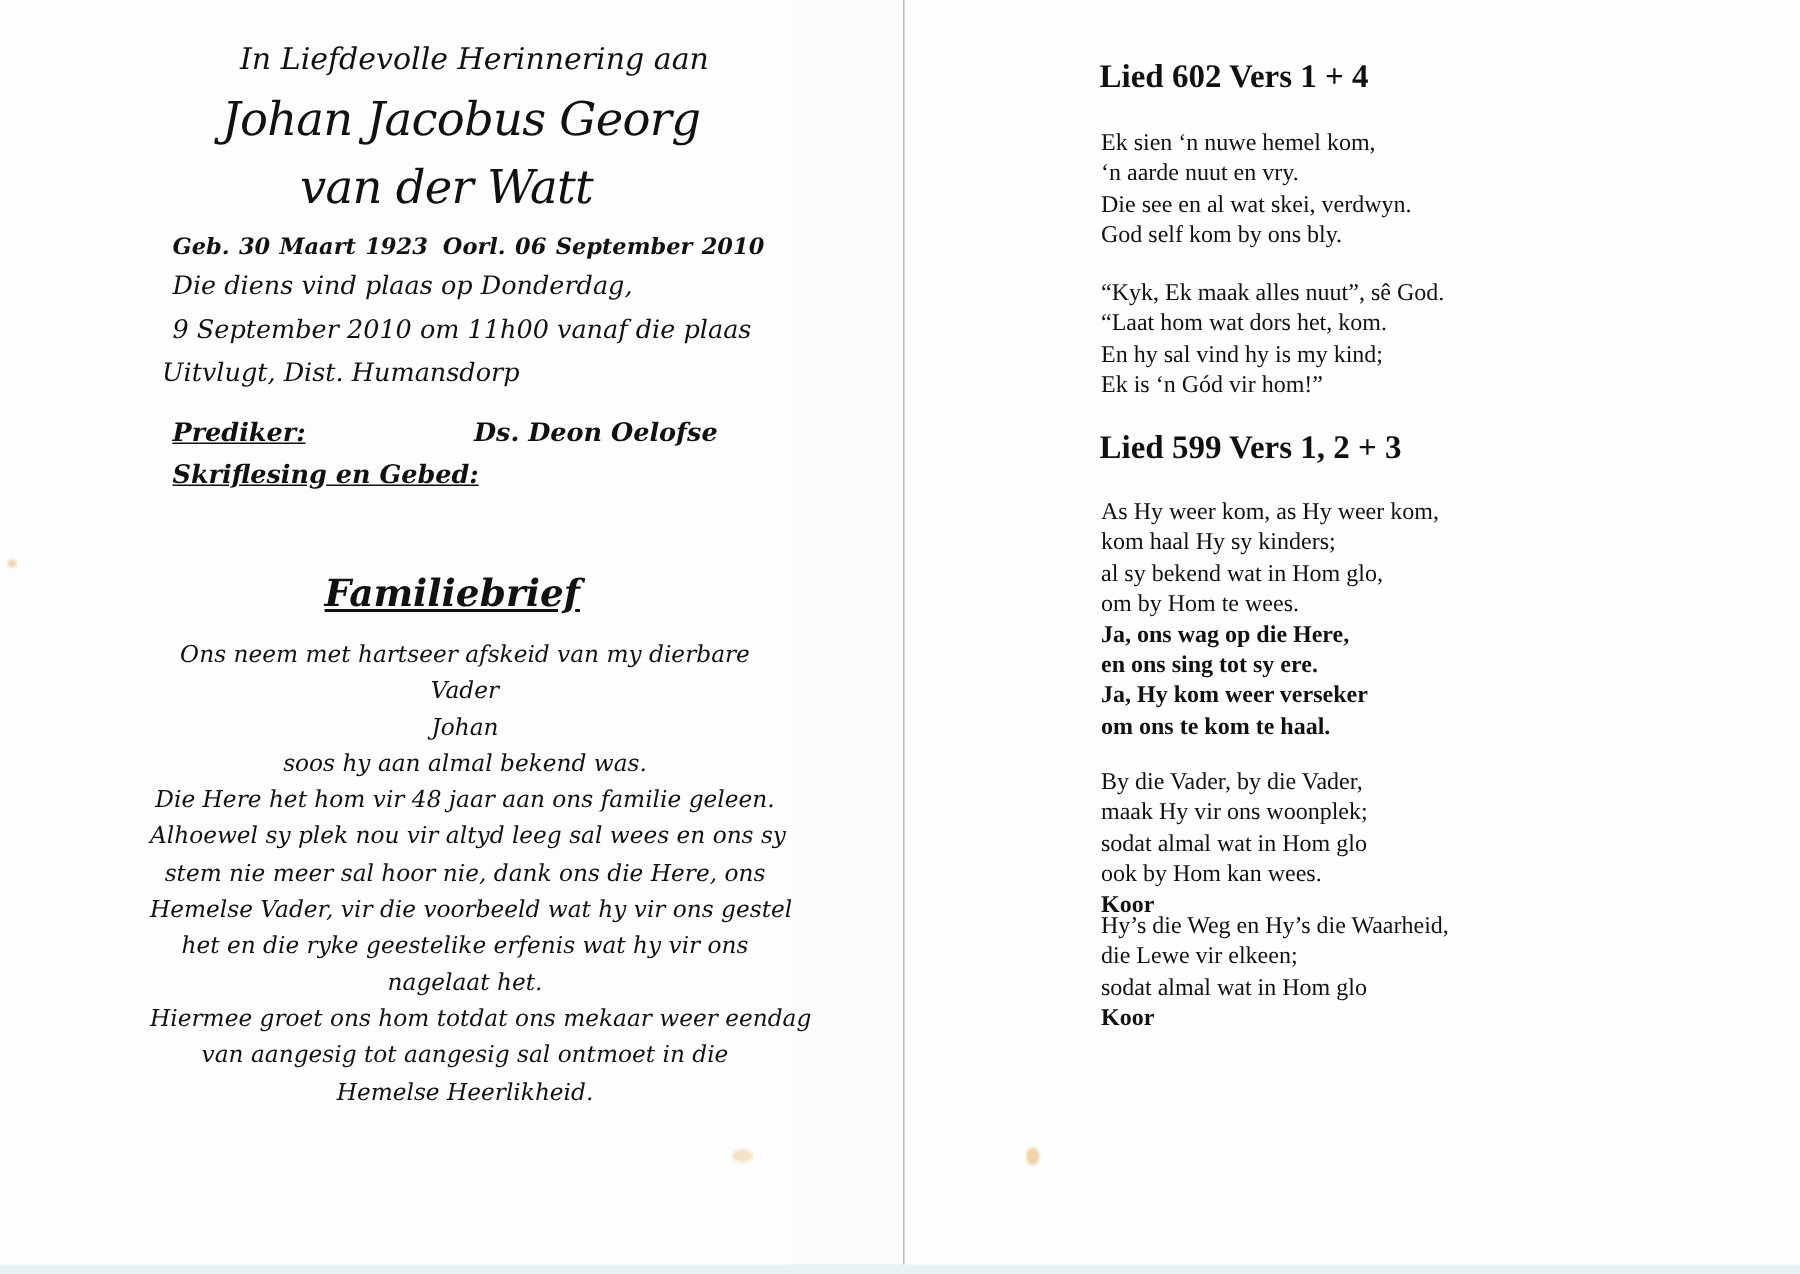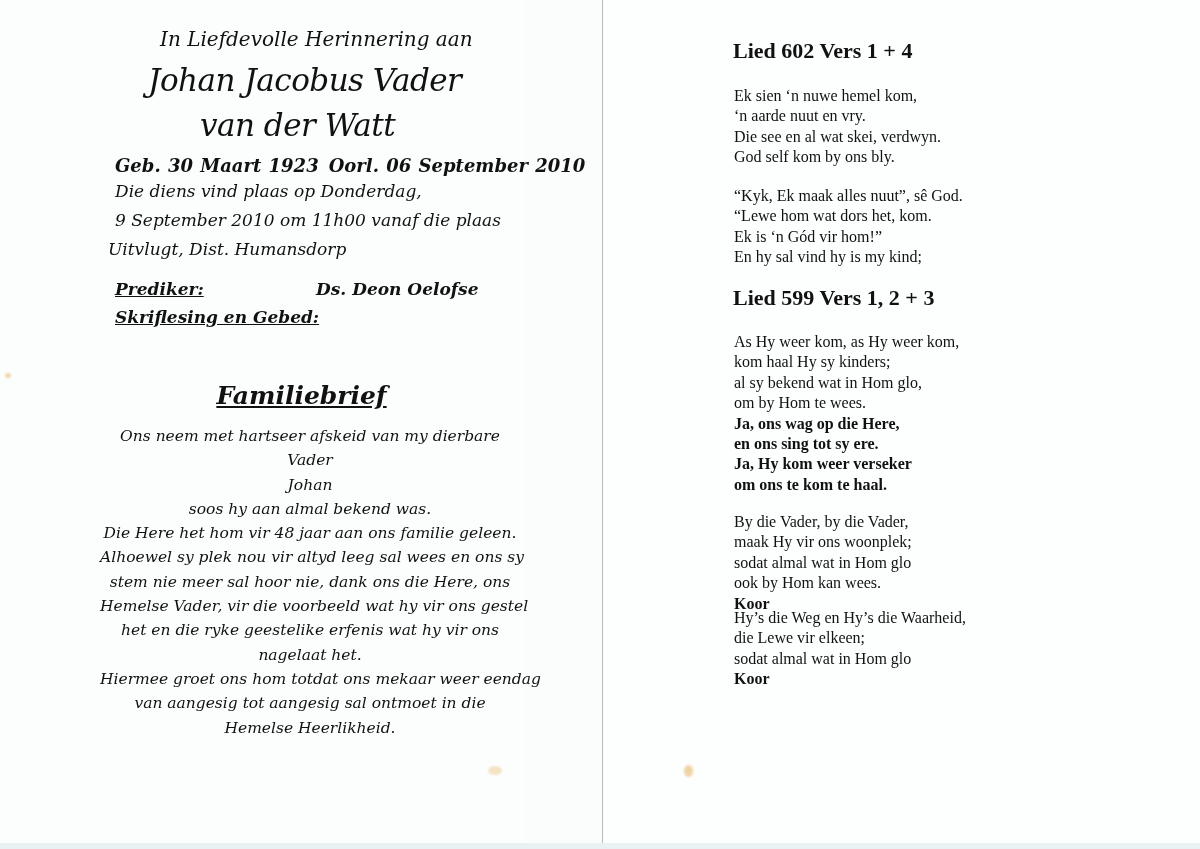--- a/index.html
+++ b/index.html
@@ -21,21 +21,21 @@
       background: #e9f2f3;
     }
     .stain { position: absolute; border-radius: 50%; background: #e7b05a; opacity: .55; filter: blur(1px); }
 
     .script { font-family: "DejaVu Serif", serif; font-style: italic; }
     .abs { position: absolute; white-space: nowrap; }
 
     .l-intro { left: 160px; top: 27px; font-size: 20px; }
     .l-name1 { left: 148px; top: 62px; font-size: 31px; letter-spacing: -0.5px; }
     .l-name2 { left: 200px; top: 107px; font-size: 31px; letter-spacing: -0.5px; }
-    .l-dates { left: 115px; top: 155px; font-size: 18px; font-weight: bold; word-spacing: 1px; }
+    .l-dates { left: 115px; top: 155px; font-size: 15px; font-weight: bold; word-spacing: 1px; }
     .l-dates .gap { display: inline-block; width: 10px; }
     .l-svc { left: 115px; font-size: 17px; }
     .l-svc1 { top: 181px; }
     .l-svc2 { top: 210px; }
     .l-svc3 { left: 108px; top: 239px; }
     .l-pred-label, .l-skrif-label { left: 115px; font-size: 17px; font-weight: bold; text-decoration: underline; }
     .l-pred-label { top: 279px; }
     .l-skrif-label { top: 307px; font-style: italic; }
     .l-pred-value { left: 316px; top: 279px; font-size: 17px; font-weight: bold; }
 
@@ -61,21 +61,21 @@
     .v2 { top: 186px; }
     .v3 { top: 332px; }
     .v4 { top: 512px; }
     .v5 { top: 608px; }
   </style>
 </head>
 <body>
 
 <div class="page page-left">
   <div class="abs script l-intro">In Liefdevolle Herinnering aan</div>
-  <div class="abs script l-name1">Johan Jacobus Vader</div>
+  <div class="abs script l-name1">Johan Jacobus Georg</div>
   <div class="abs script l-name2">van der Watt</div>
 
   <div class="abs script l-dates">
     <span>Geb. 30 Maart 1923</span><span class="gap"></span><span>Oorl. 06 September 2010</span>
   </div>
 
   <div class="abs script l-svc l-svc1">Die diens vind plaas op Donderdag,</div>
   <div class="abs script l-svc l-svc2">9 September 2010 om 11h00 vanaf die plaas</div>
   <div class="abs script l-svc l-svc3">Uitvlugt, Dist. Humansdorp</div>
 
@@ -113,23 +113,23 @@
 
 <div class="abs serif hymn-title h1-title">Lied 602 Vers 1 + 4</div>
 <div class="verse serif v1">
   <span class="line">Ek sien ‘n nuwe hemel kom,</span>
   <span class="line">‘n aarde nuut en vry.</span>
   <span class="line">Die see en al wat skei, verdwyn.</span>
   <span class="line">God self kom by ons bly.</span>
 </div>
 <div class="verse serif v2">
   <span class="line">“Kyk, Ek maak alles nuut”, sê God.</span>
-  <span class="line">“Lewe hom wat dors het, kom.</span>
+  <span class="line">“Laat hom wat dors het, kom.</span>
+  <span class="line">En hy sal vind hy is my kind;</span>
   <span class="line">Ek is ‘n Gód vir hom!”</span>
-  <span class="line">En hy sal vind hy is my kind;</span>
 </div>
 
 <div class="abs serif hymn-title h2-title">Lied 599 Vers 1, 2 + 3</div>
 <div class="verse serif v3">
   <span class="line">As Hy weer kom, as Hy weer kom,</span>
   <span class="line">kom haal Hy sy kinders;</span>
   <span class="line">al sy bekend wat in Hom glo,</span>
   <span class="line">om by Hom te wees.</span>
   <span class="line bold">Ja, ons wag op die Here,</span>
   <span class="line bold">en ons sing tot sy ere.</span>

